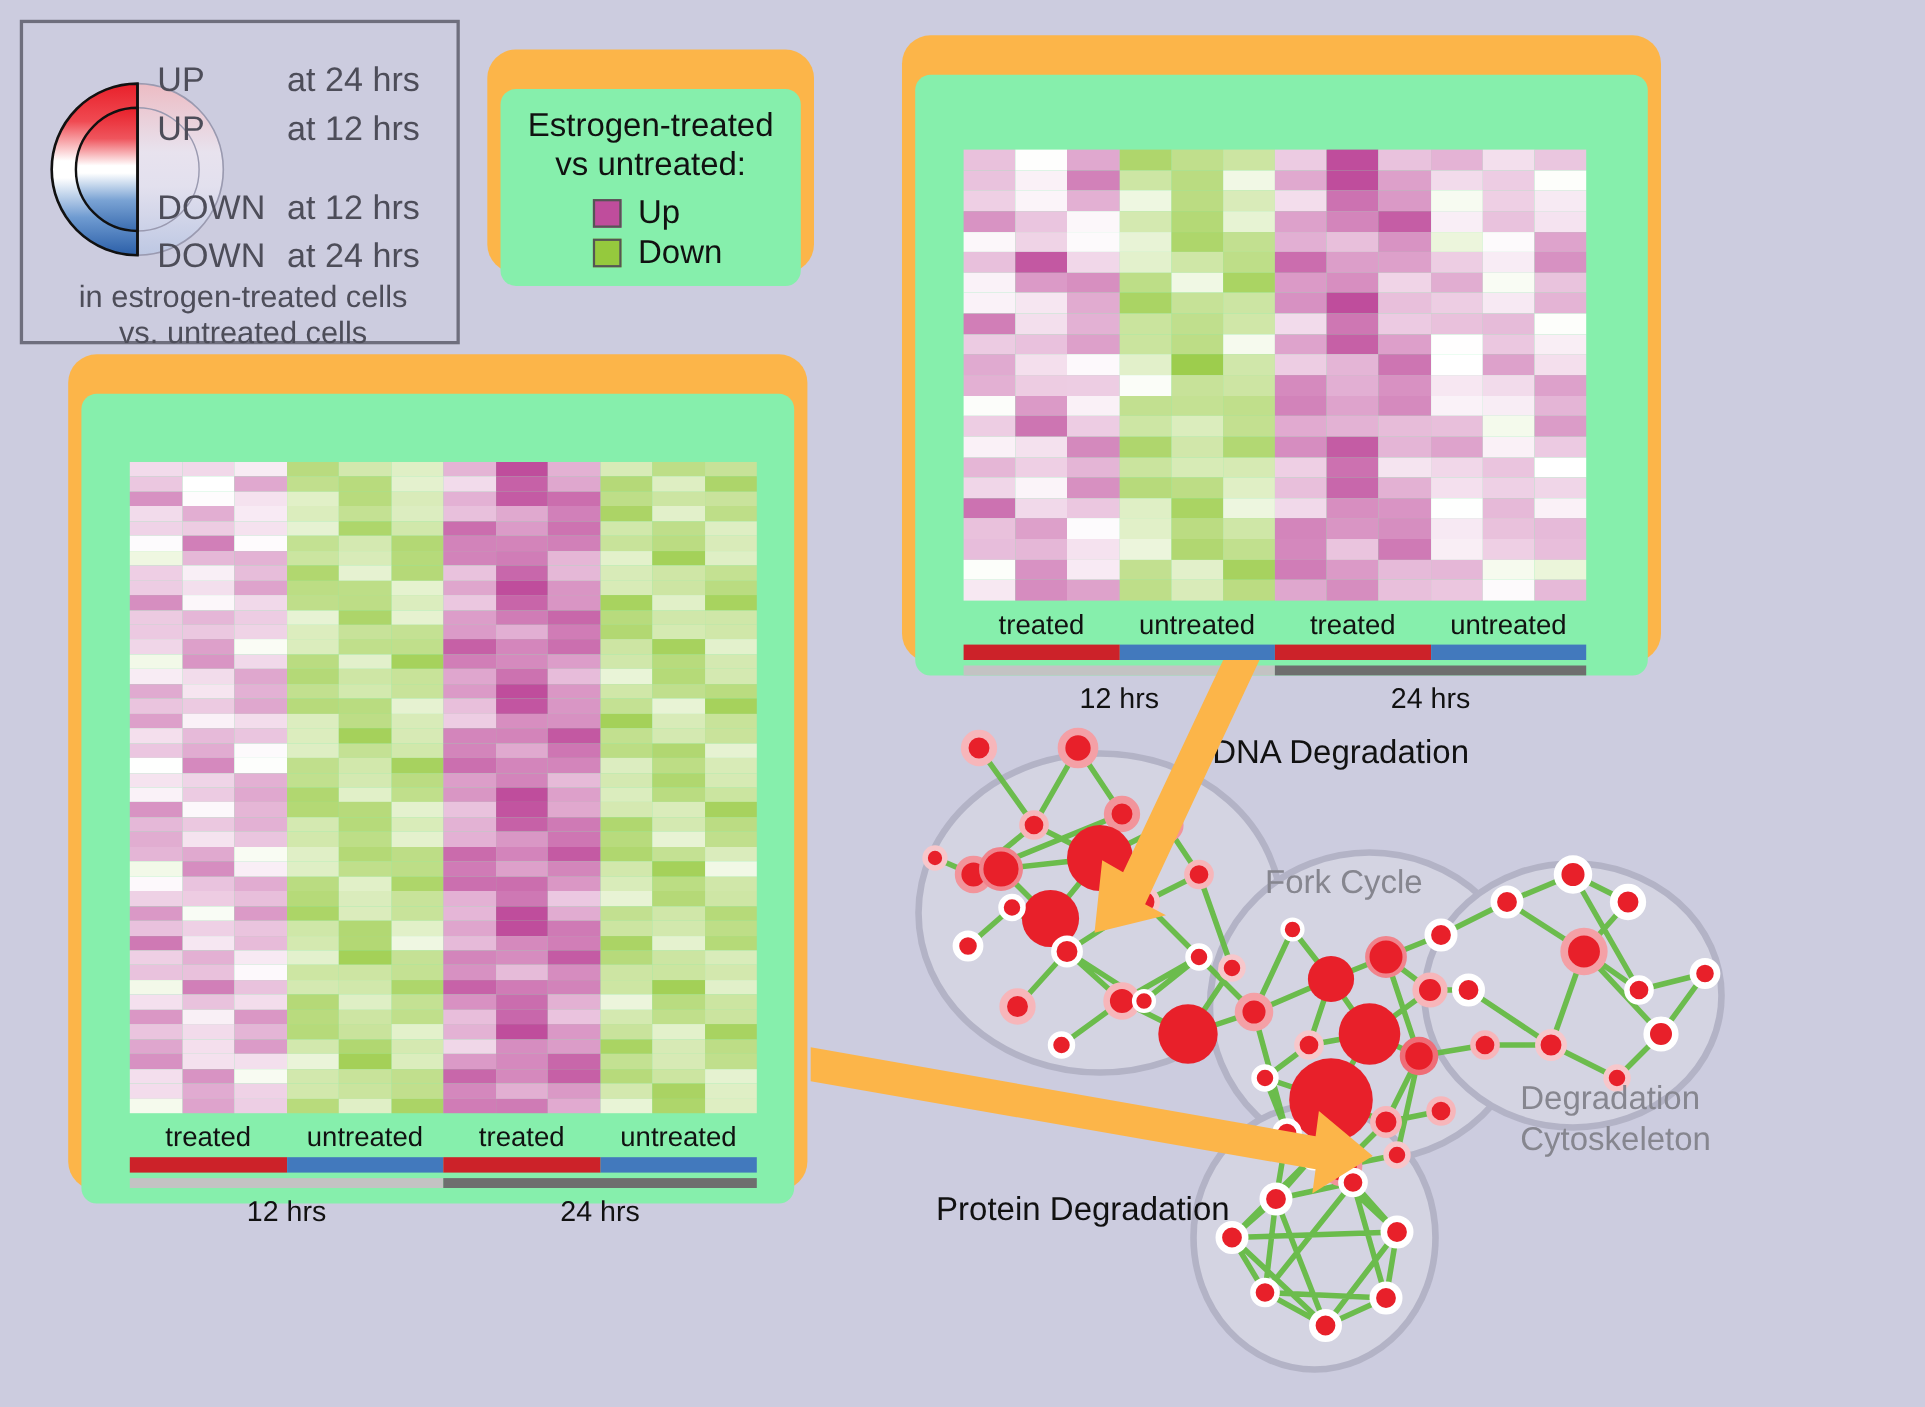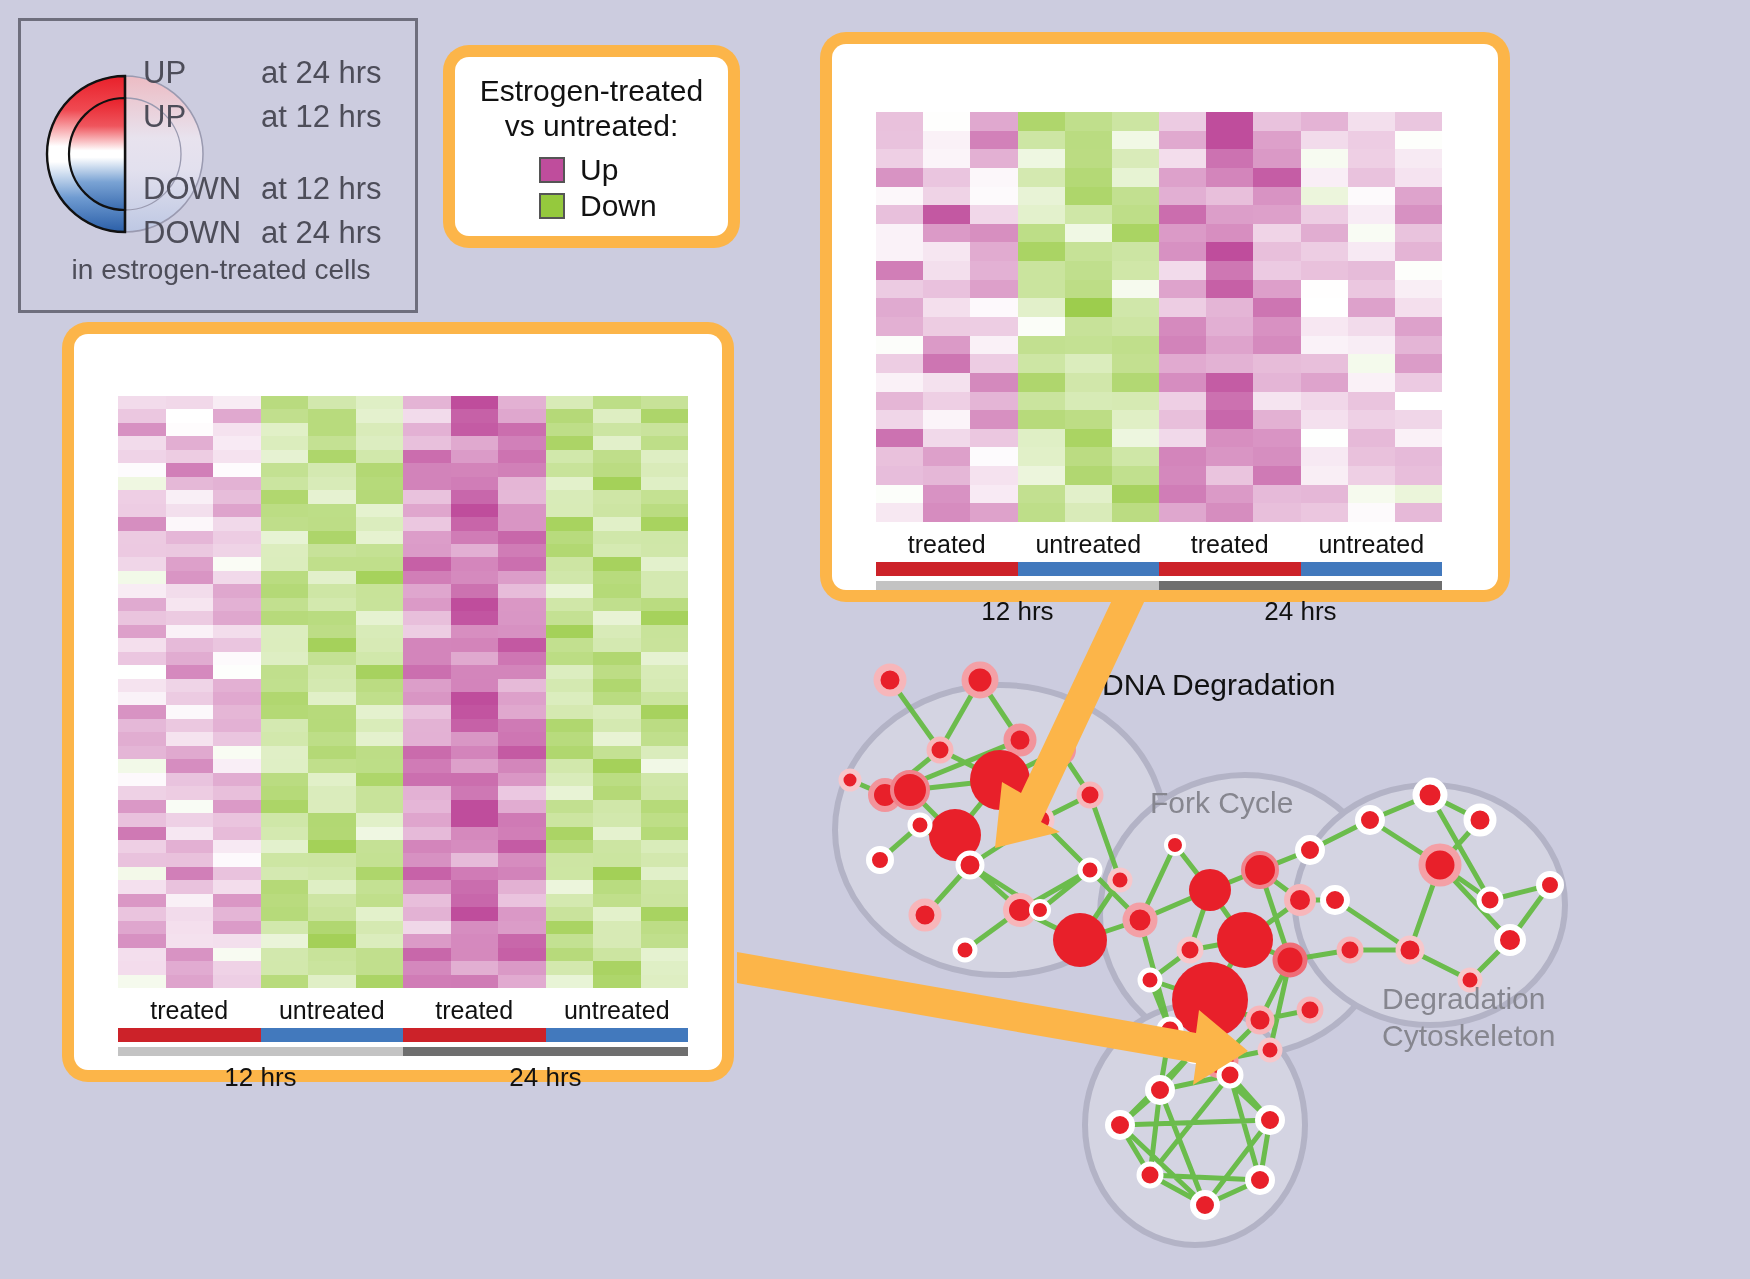--- a/index.html
+++ b/index.html
@@ -14,25 +14,26 @@
 
   
   .panel{
     position:absolute;
     background:#fcb549;
     border-radius:26px;
     padding:12px;
     box-sizing:border-box;
   }
   .panel-inner{
-    background:#ffffff;
+    background:#86efac;
     border-radius:14px;
     width:100%;height:100%;
     box-sizing:border-box;
     position:relative;
+    margin-top:24px;
   }
   .panel-title{
     text-align:center;
     font-size:31px;
     color:#111;
     font-family:"Liberation Sans", sans-serif;
   }
 
   
   .keybox{
@@ -149,20 +150,21 @@
         <span class="key-when">at 12 hrs</span>
       </div>
       <div class="key-row">
         <span class="key-lbl">DOWN</span>
         <span class="key-when">at 24 hrs</span>
       </div>
     </div>
 
     <div class="key-foot">
       <div>in estrogen-treated cells</div>
+      <div>vs. untreated cells</div>
     </div>
   </div>
 
   <div class="panel legbox">
     <div class="panel-inner">
       <div class="leg-title">
         <div>Estrogen-treated</div>
         <div>vs untreated:</div>
       </div>
       <div class="leg-items">
@@ -1135,20 +1137,21 @@
       <circle cx="470" cy="560" r="12" fill="#e8202a" stroke="#ffffff" stroke-width="6"></circle>
       <circle cx="480" cy="500" r="12" fill="#e8202a" stroke="#ffffff" stroke-width="6"></circle>
       <circle cx="440" cy="455" r="11" fill="#e8202a" stroke="#ffffff" stroke-width="5"></circle>
     </g>
   </svg>
 
   <div class="nlabel black" style="left:1102px;top:667px;">DNA Degradation</div>
   <div class="nlabel gray" style="left:1150px;top:785px;">Fork Cycle</div>
   <div class="nlabel gray" style="left:1382px;top:981px;">Degradation</div>
   <div class="nlabel gray" style="left:1382px;top:1018px;">Cytoskeleton</div>
+  <div class="nlabel black" style="left:851px;top:1082px;">Protein Degradation</div>
 
   <svg class="arrow-svg">
     <g fill="#fcb549">
       <path d="M1112 600 L1145 600 L1041 822 L1060 832 L995 848 L1002 782 L1021 793 Z"></path>
     </g>
     <g fill="#fcb549">
       <path d="M737 952 L737 983 L1196 1063 L1193 1085 L1248 1051 L1199 1010 L1196 1033 Z"></path>
     </g>
   </svg>
 

